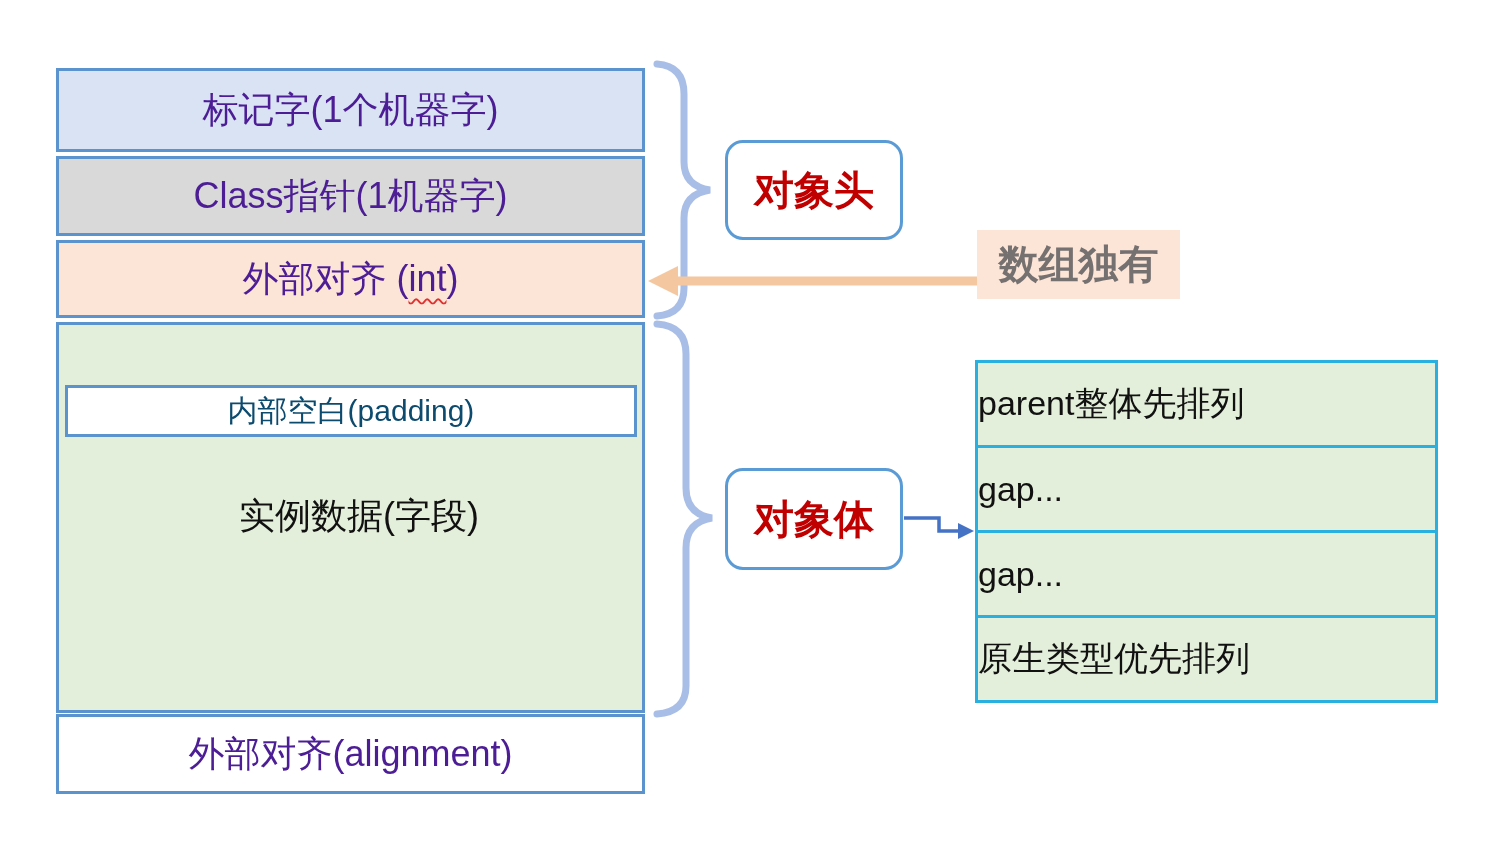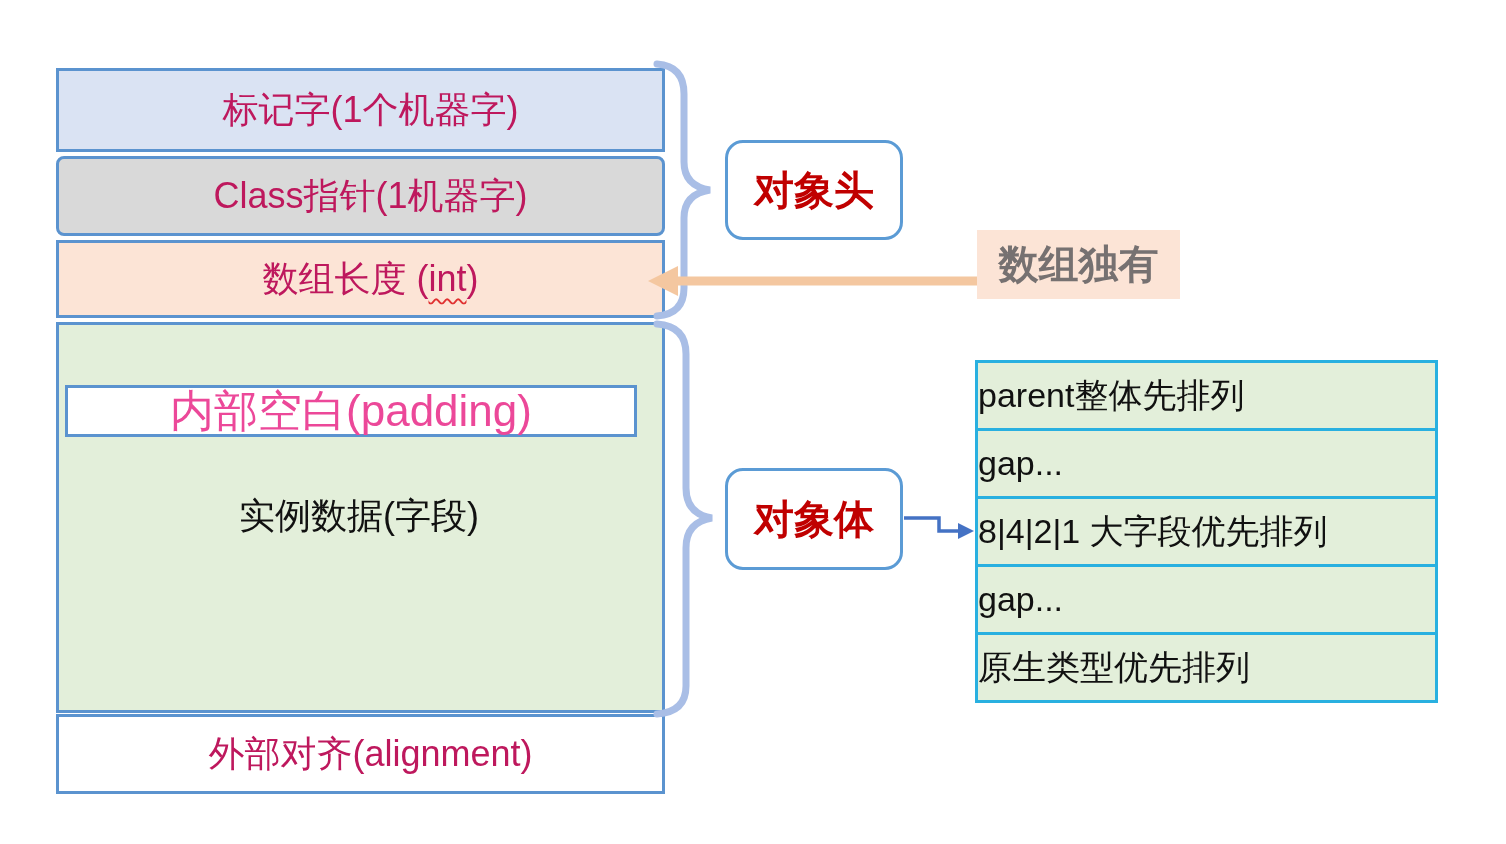--- a/index.html
+++ b/index.html
@@ -4,41 +4,41 @@
 <style>
   html,body{margin:0;padding:0;background:#ffffff;}
   body{font-family:"Liberation Sans","DejaVu Sans",sans-serif;}
   .stage{position:relative;width:1506px;height:844px;background:#ffffff;overflow:hidden;}
 
   
   .mem-box{
     position:absolute;left:56px;width:583px;
     border:3px solid #5b93cf;
     display:flex;align-items:center;justify-content:center;
-    font-size:36px;color:#be185d;box-sizing:content-box;padding-left:20px;
+    font-size:36px;color:#4c1d95;box-sizing:content-box;
   }
   .box-mark   {top:68px;  height:78px; background:#dae3f3;}
-  .box-class  {top:156px; height:74px; background:#d9d9d9;border-radius:8px;}
+  .box-class  {top:156px; height:74px; background:#d9d9d9;}
   .box-arrlen {top:240px; height:72px; background:#fce4d6;}
   .box-body   {top:322px; height:385px; background:#e3efda;}
   .box-align  {top:714px; height:74px; background:#ffffff;}
 
   .squiggle{
     text-decoration-line:underline;
     text-decoration-style:wavy;
     text-decoration-color:#e03131;
     text-decoration-thickness:2px;
     text-underline-offset:7px;
   }
 
   .padding-box{
     position:absolute;left:65px;top:385px;width:566px;height:46px;
     background:#ffffff;border:3px solid #5b93cf;
     display:flex;align-items:center;justify-content:center;
-    font-size:44px;color:#ec4899;
+    font-size:30px;color:#0c4a6e;
   }
   .instance-text{
     position:absolute;left:56px;top:492px;width:606px;
     text-align:center;font-size:36px;color:#111111;
   }
 
   
   .callout{
     position:absolute;width:172px;
     background:#ffffff;border:3px solid #5b9bd5;border-radius:18px;
@@ -78,21 +78,21 @@
 
   <div class="mem-box box-mark">
     <span>标记字(1个机器字)</span>
   </div>
 
   <div class="mem-box box-class">
     <span>Class指针(1机器字)</span>
   </div>
 
   <div class="mem-box box-arrlen">
-    <span><span>数组长度 (</span><span class="squiggle">int</span><span>)</span></span>
+    <span><span>外部对齐 (</span><span class="squiggle">int</span><span>)</span></span>
   </div>
 
   <div class="mem-box box-body"></div>
 
   <div class="padding-box">
     <span>内部空白(padding)</span>
   </div>
 
   <div class="instance-text">实例数据(字段)</div>
 
@@ -126,23 +126,20 @@
   </div>
 
   <div class="field-table">
     <div class="field-row">
       <span>parent整体先排列</span>
     </div>
     <div class="field-row">
       <span>gap...</span>
     </div>
     <div class="field-row">
-      <span>8|4|2|1 大字段优先排列</span>
-    </div>
-    <div class="field-row">
       <span>gap...</span>
     </div>
     <div class="field-row">
       <span>原生类型优先排列</span>
     </div>
   </div>
 
 </div>
 
 </body></html>

